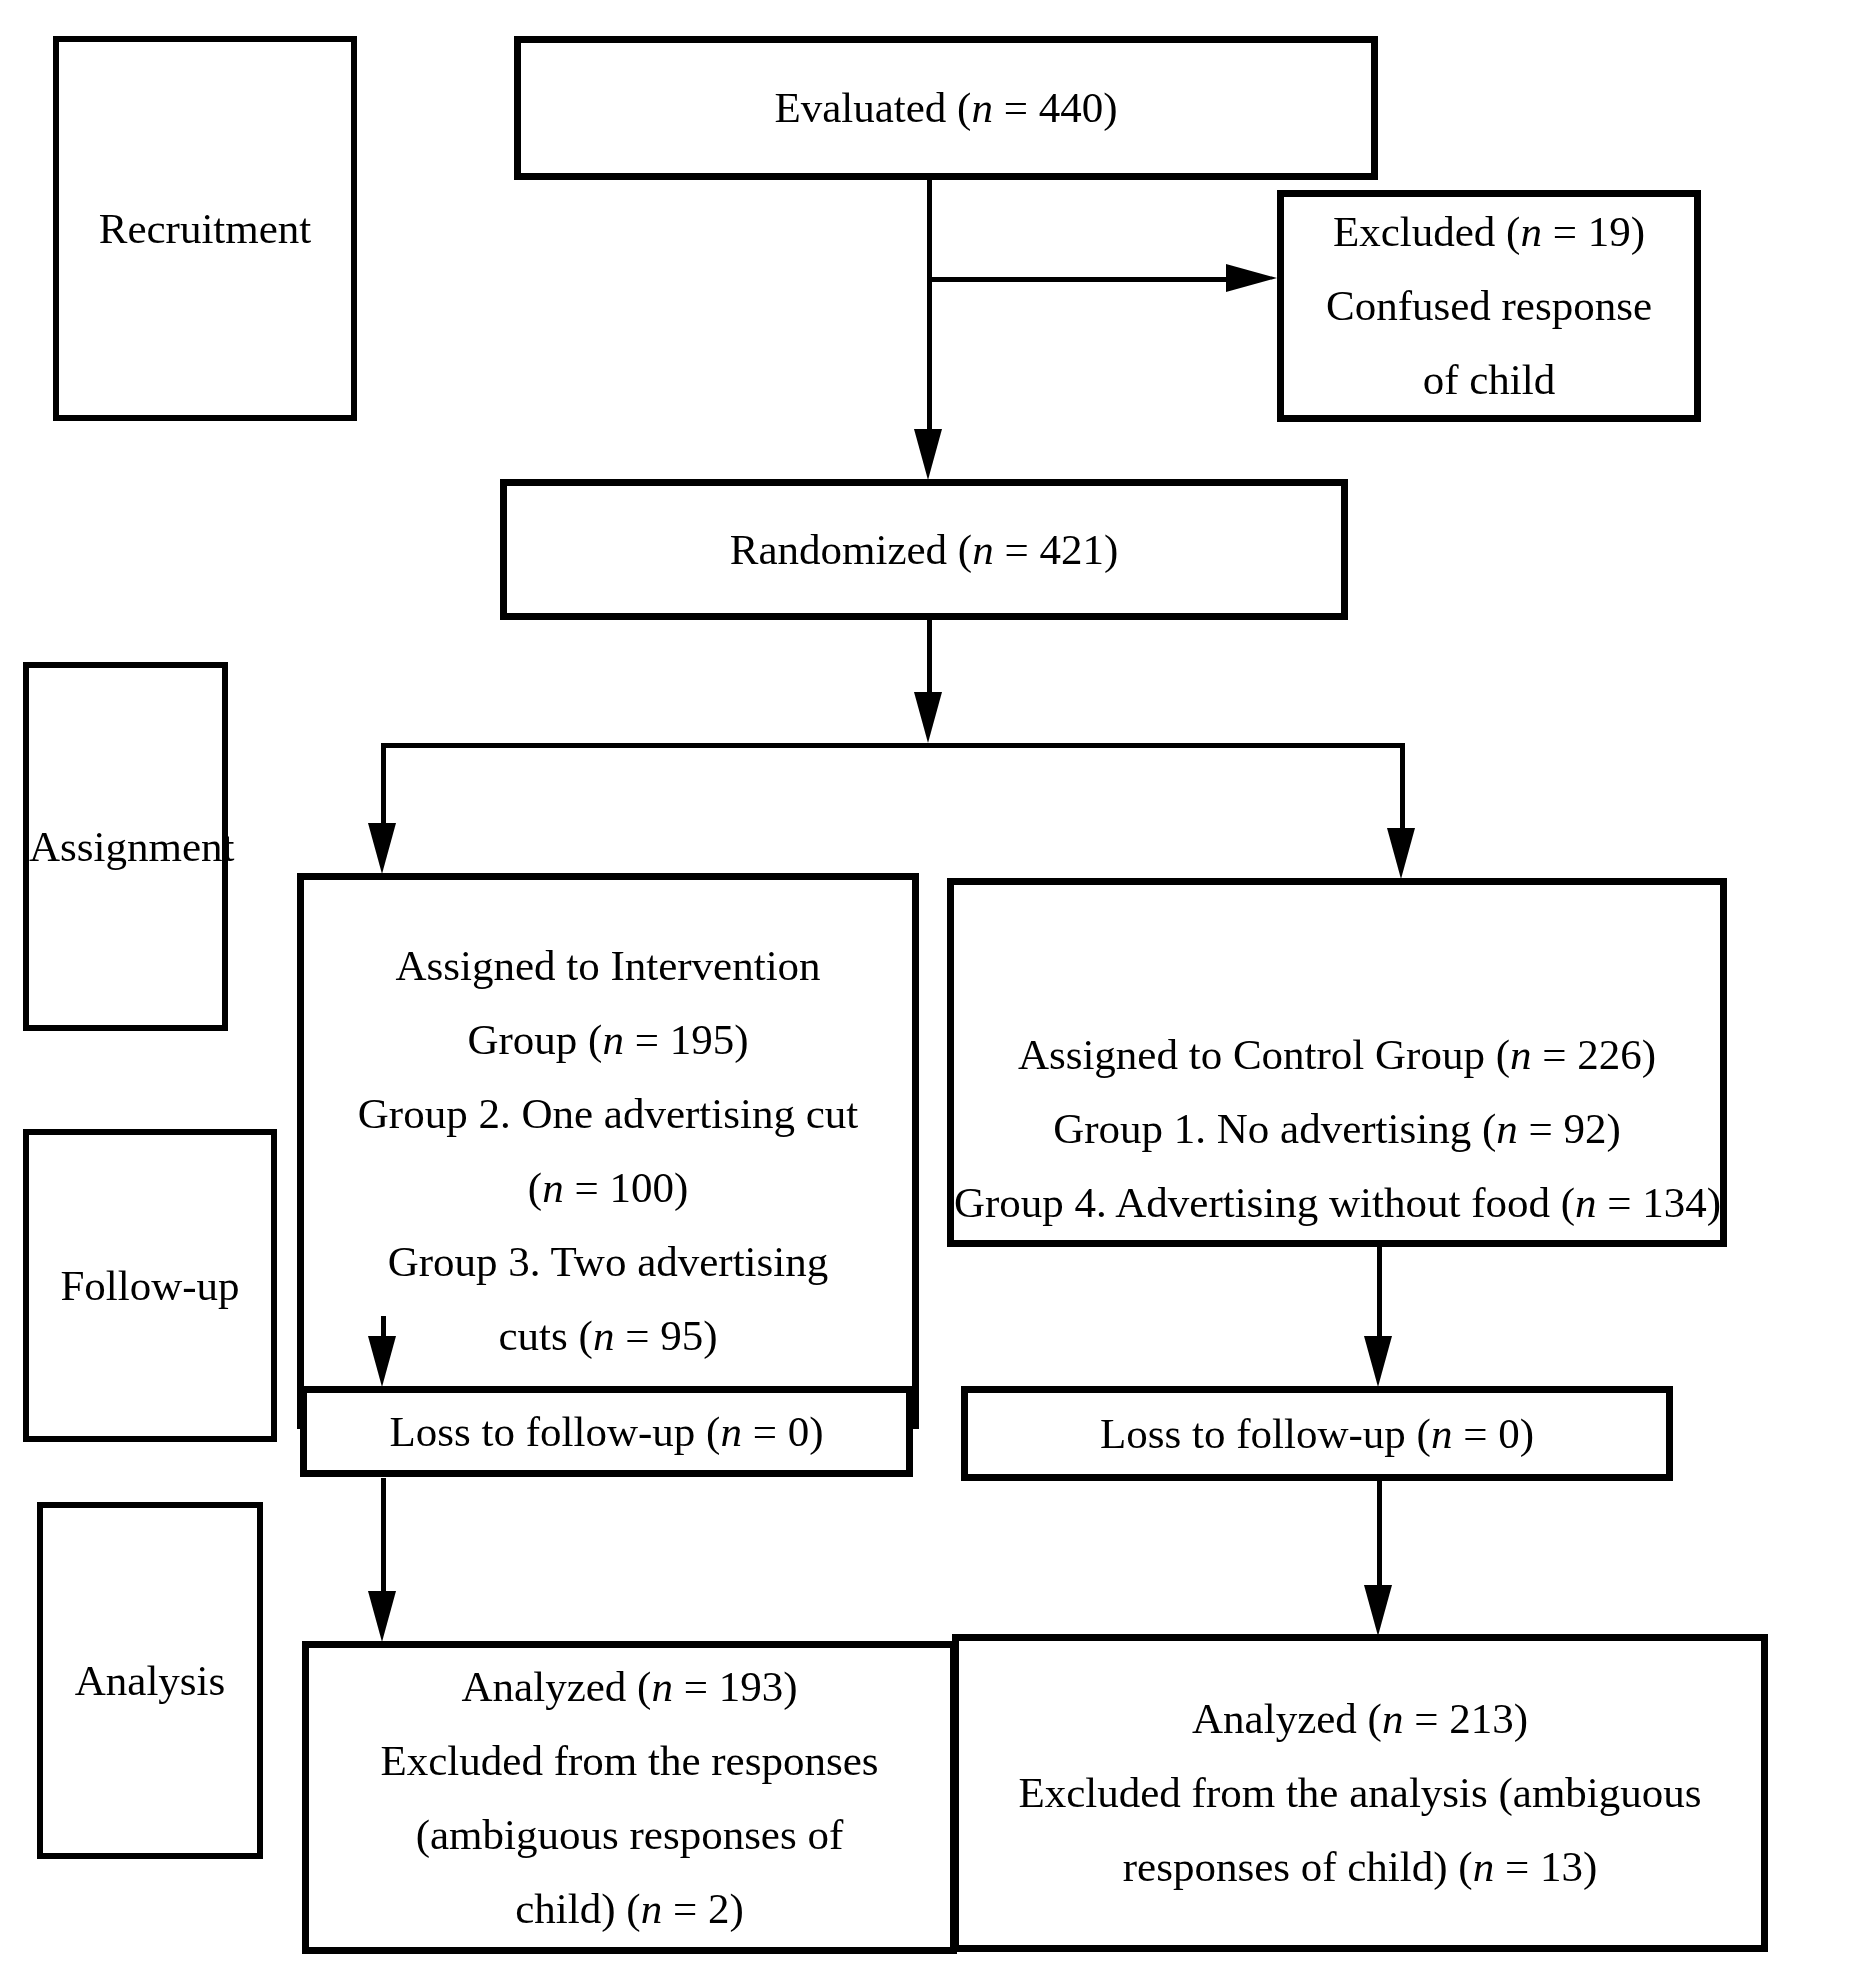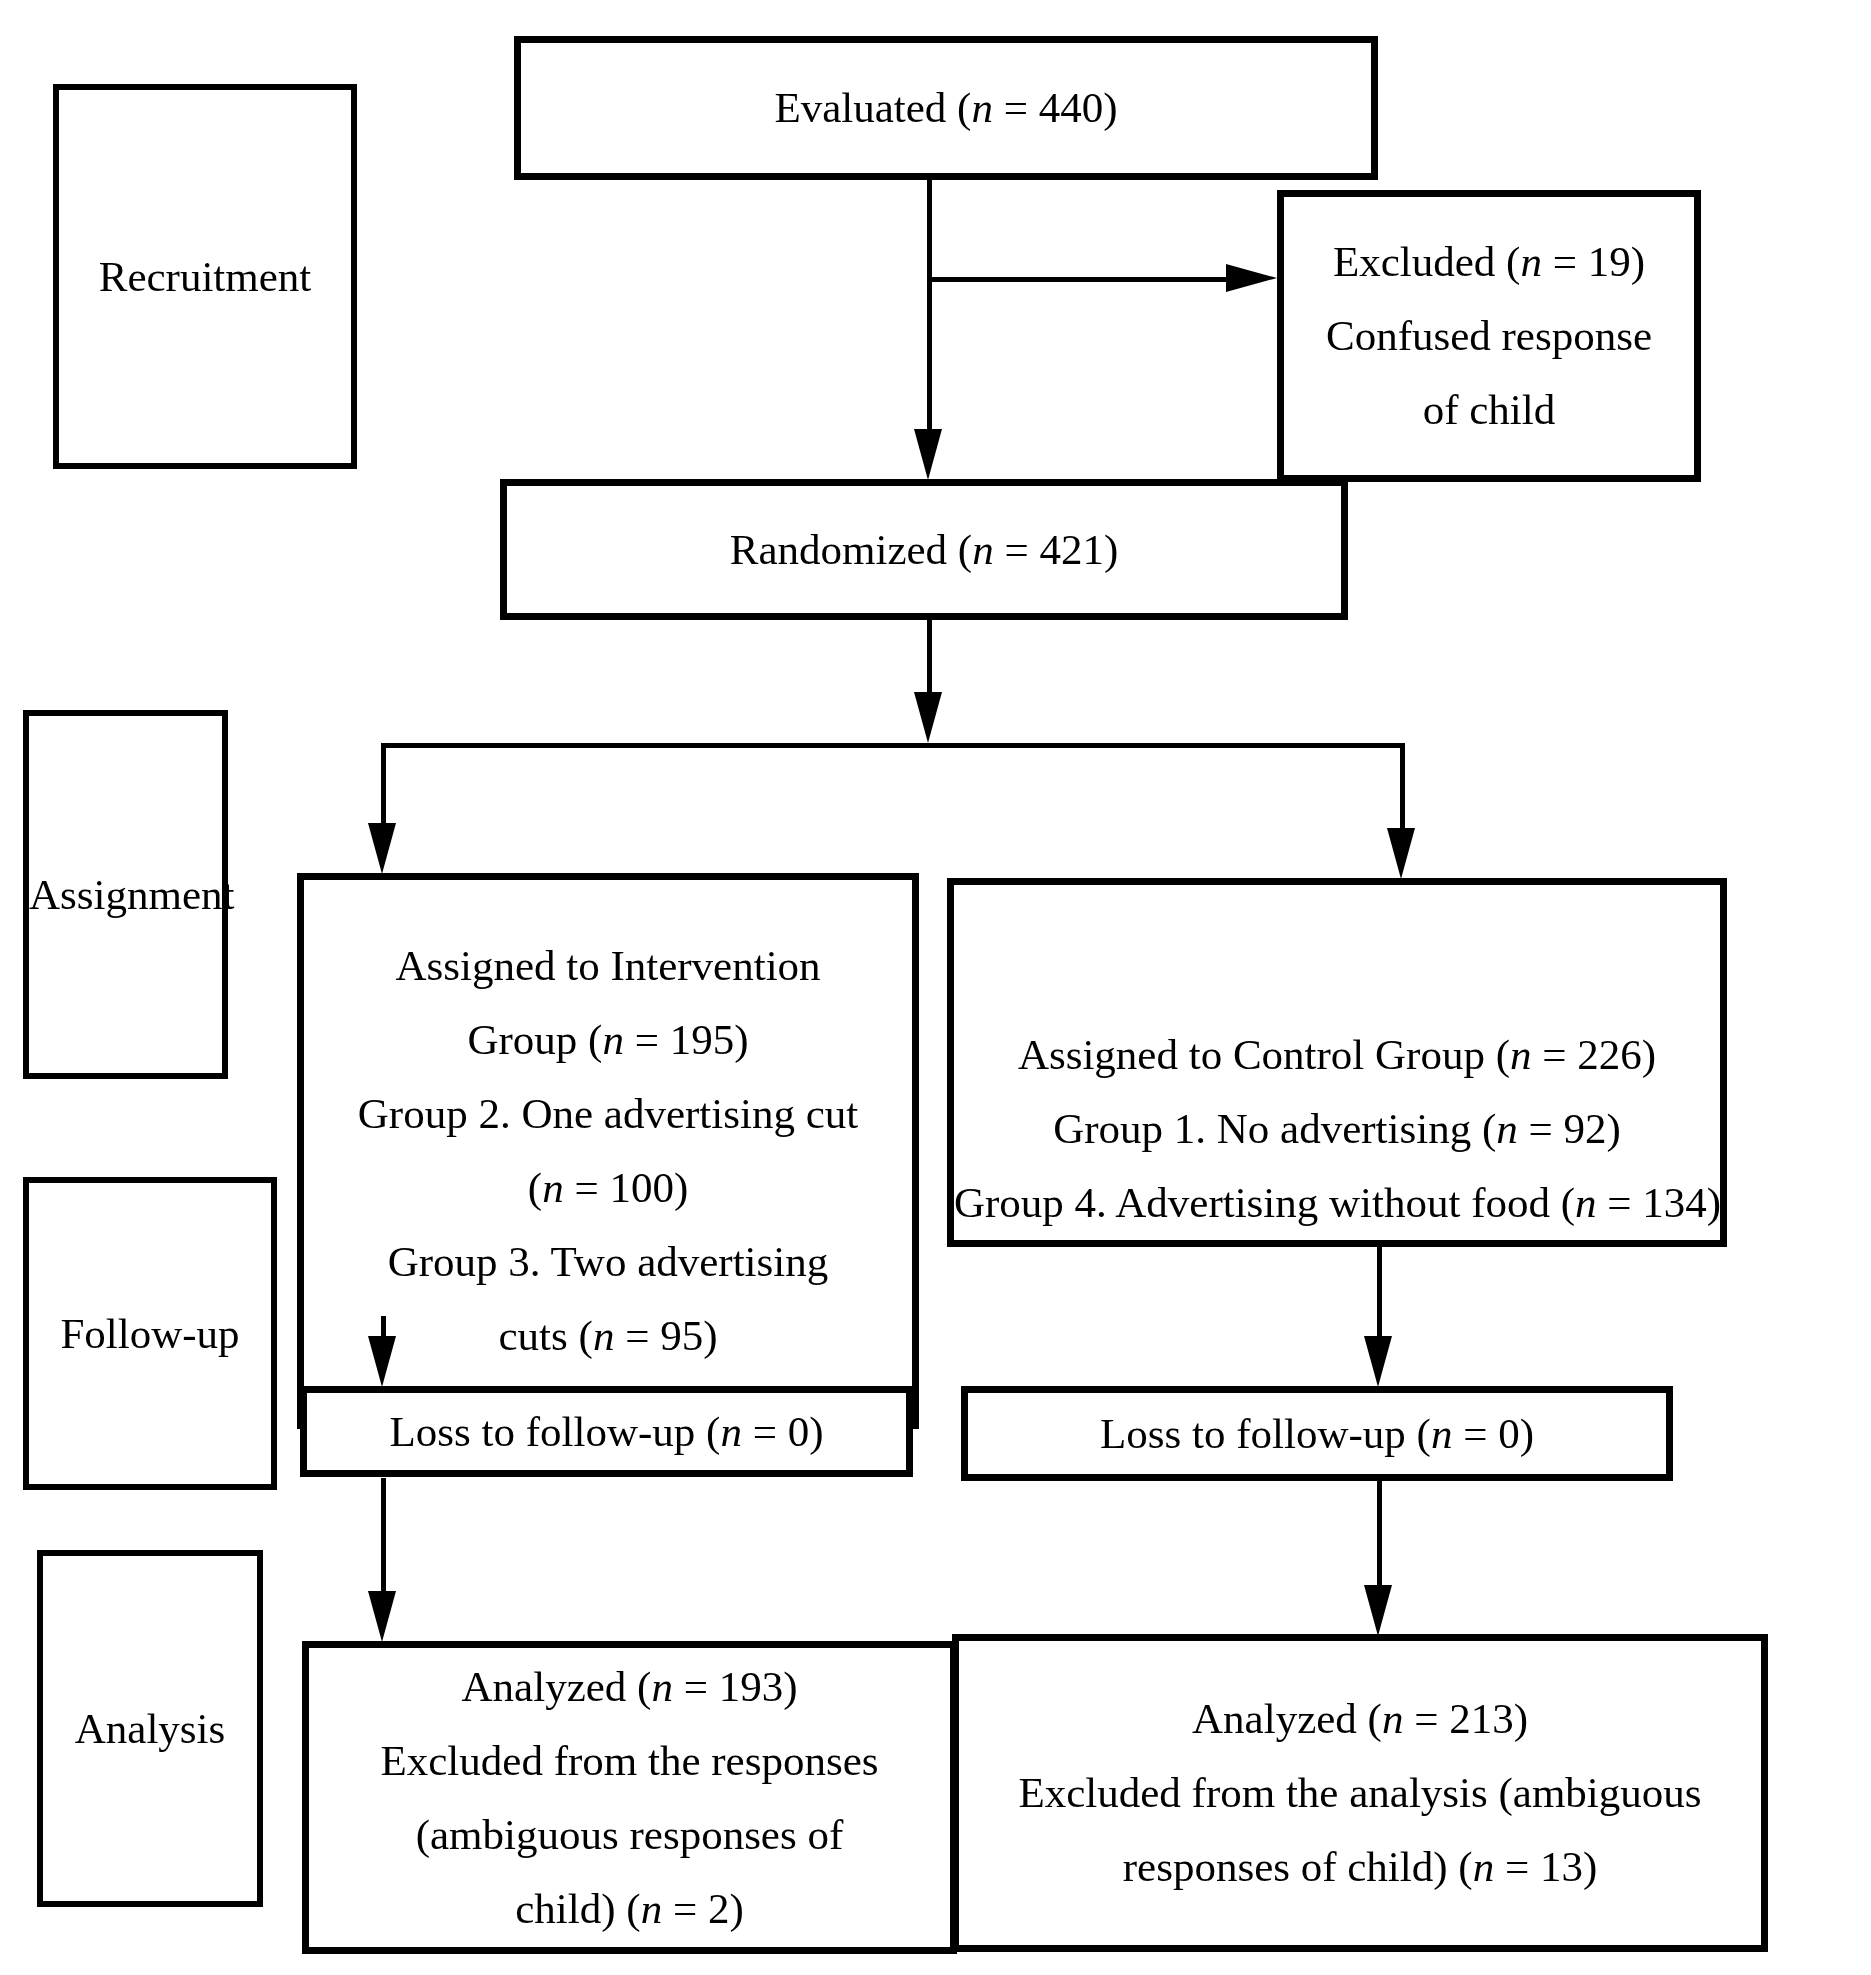--- a/index.html
+++ b/index.html
@@ -15,21 +15,21 @@
   .box {
     position: absolute;
     box-sizing: border-box;
     border: 7px solid #000000;
     background: #ffffff;
     display: flex;
     align-items: center;
     justify-content: center;
     text-align: center;
   }
-  .stage-box { border-width: 6px; margin-top: 48px; }
+  .stage-box { border-width: 6px; }
   .lines { width: 100%; }
   .txt {
     font-size: 43px;
     line-height: 74px;
     white-space: nowrap;
   }
   .vline, .hline { position: absolute; background: #000000; }
   .vline { width: 4.6px; }
   .hline { height: 4.6px; }
   .arrow-down {
@@ -75,21 +75,21 @@
         <div class="txt">Analysis</div>
       </div>
   </div>
 
   <div class="box" style="left:514px; top:36px; width:864px; height:144px;">
     <div class="lines">
       <div class="txt">Evaluated (<i>n</i> = 440)</div>
     </div>
   </div>
 
-  <div class="box" style="left:1277px; top:190px; width:424px; height:292px;">
+  <div class="box" style="left:1277px; top:190px; width:424px; height:232px;">
     <div class="lines">
       <div class="txt">Excluded (<i>n</i> = 19)</div>
       <div class="txt">Confused response</div>
       <div class="txt">of child</div>
     </div>
   </div>
 
   <div class="box" style="left:500px; top:479px; width:848px; height:141px;">
     <div class="lines">
       <div class="txt">Randomized (<i>n</i> = 421)</div>

